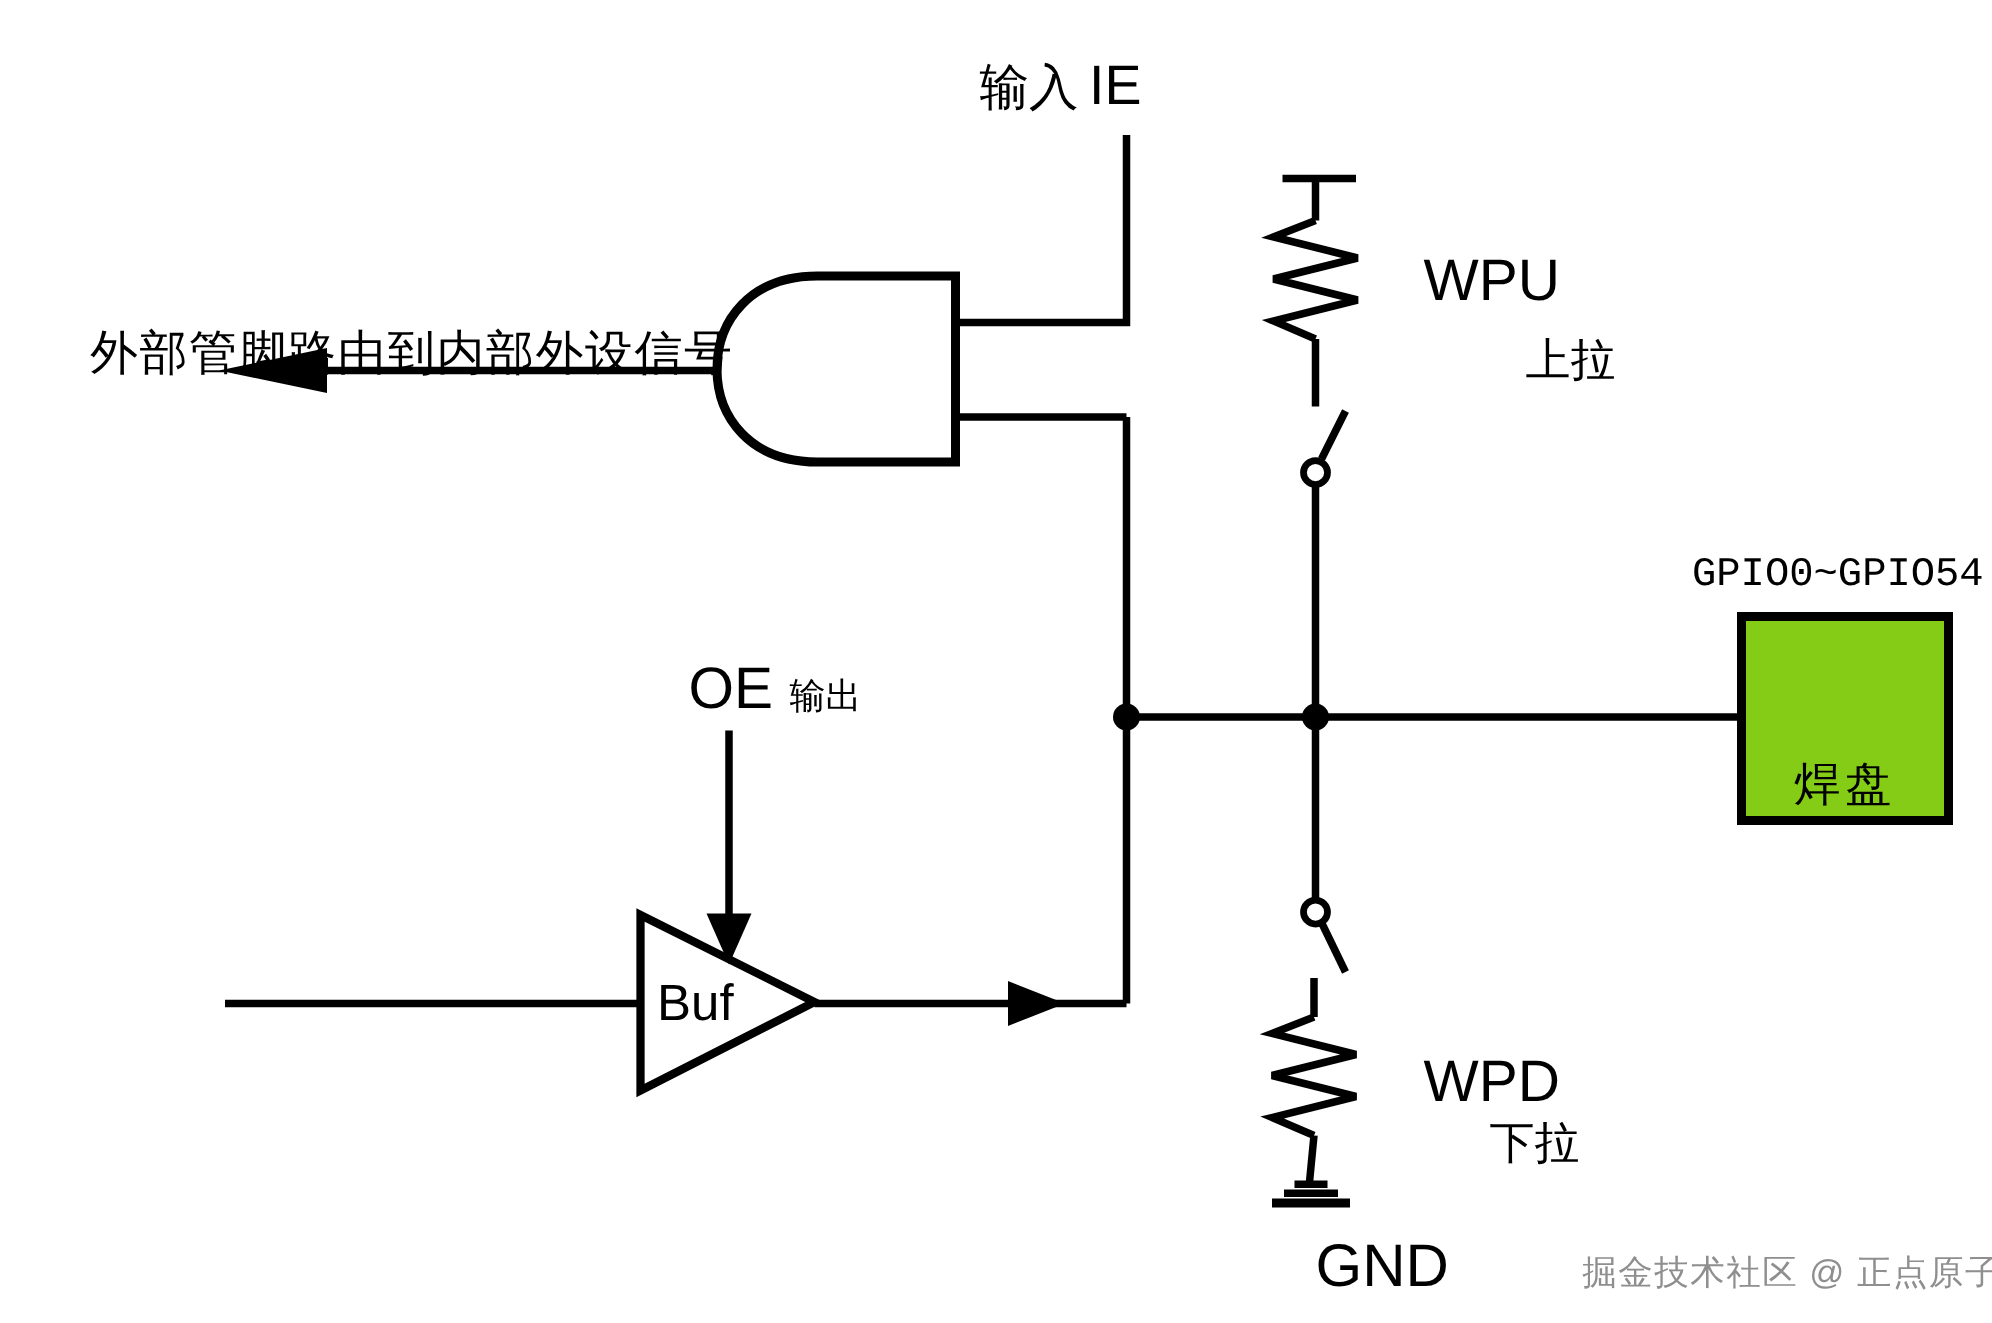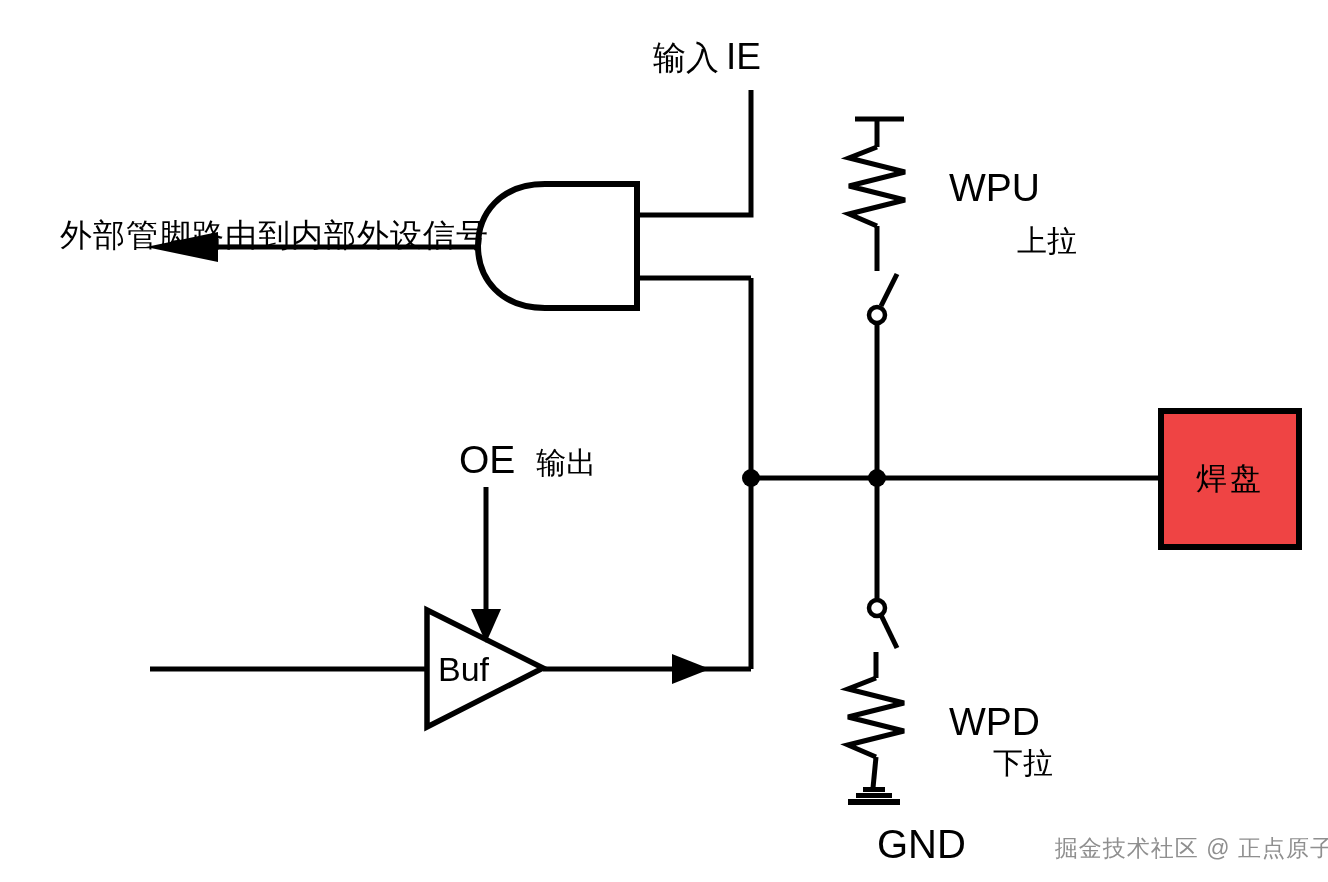--- a/index.html
+++ b/index.html
@@ -10,22 +10,22 @@
     overflow:hidden;
     font-family:"Liberation Sans", sans-serif;
     padding-left:26px;
   }
   .lbl{position:absolute;white-space:nowrap;color:#000;line-height:1;}
   .sans{font-family:"Liberation Sans","DejaVu Sans",sans-serif;}
   .cjk{font-family:"DejaVu Serif","Liberation Serif",serif;}
   .mono{font-family:"Liberation Mono","DejaVu Sans Mono",monospace;}
   .pad-box{
     position:absolute;left:1158px;top:408px;width:132px;height:130px;
-    border:6px solid #000;background:#ef4444;
-    display:flex;align-items:center;justify-content:center;
+    border:6px solid #000;background:#84cc16;
+    display:flex;align-items:flex-end;justify-content:center;
   }
   .watermark{
     position:absolute;right:20px;top:833px;
     font-size:23px;letter-spacing:1px;
     font-family:Liberation Sans, sans-serif;
     text-shadow:1px 1px 1px rgba(255,255,255,0.95), 2px 2px 2px rgba(255,255,255,0.7);
   }
   svg{position:absolute;left:0;top:0;}
 </style>
 </head>
@@ -90,27 +90,28 @@
   <div class="lbl" style="left:653px;top:38px;">
     <span class="cjk" style="font-size:33px;">输入</span><span class="sans" style="font-size:37px;margin-left:7px;">IE</span>
   </div>
 
 
   <div class="lbl cjk" style="left:60px;top:197px;font-size:32px;letter-spacing:1px;margin-top:22px;">外部管脚路由到内部外设信号</div>
 
   <div class="lbl sans" style="left:949px;top:168px;font-size:39px;">WPU</div>
   <div class="lbl cjk" style="left:973px;top:226px;font-size:30px;margin-left:44px;">上拉</div>
 
+  <div class="lbl mono" style="left:1128px;top:371px;font-size:27px;">GPIO0~GPIO54</div>
 
   <div class="pad-box">
     <span class="cjk" style="font-size:31px;letter-spacing:3px;">焊盘</span>
   </div>
 
   <div class="lbl" style="left:459px;top:440px;">
-    <span class="sans" style="font-size:39px;">OE</span><span class="cjk" style="font-size:30px;margin-left:21px;">输出</span>
+    <span class="sans" style="font-size:39px;">OE</span><span class="cjk" style="font-size:24px;margin-left:11px;">输出</span>
   </div>
 
 
   <div class="lbl sans" style="left:438px;top:652px;font-size:34px;">Buf</div>
 
   <div class="lbl sans" style="left:949px;top:702px;font-size:39px;">WPD</div>
   <div class="lbl cjk" style="left:973px;top:748px;font-size:30px;margin-left:20px;">下拉</div>
 
   <div class="lbl sans" style="left:833px;top:824px;font-size:40px;margin-left:44px;">GND</div>
 

